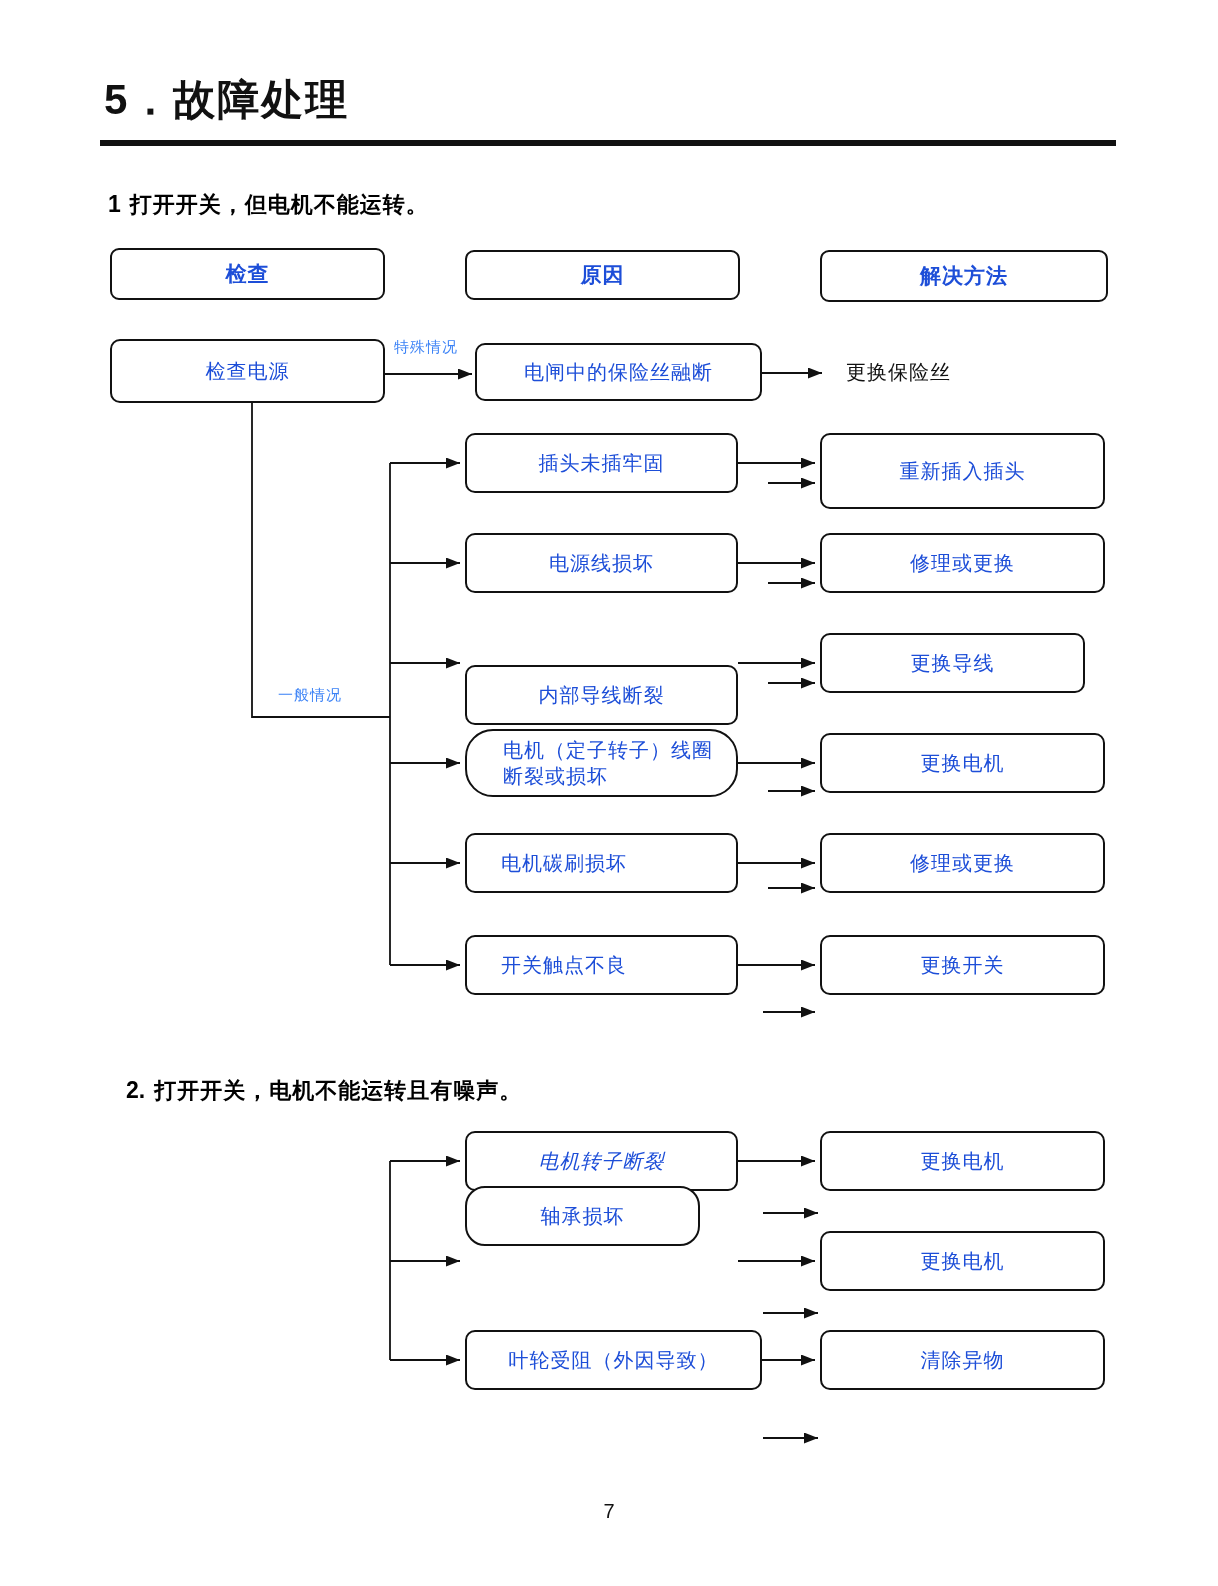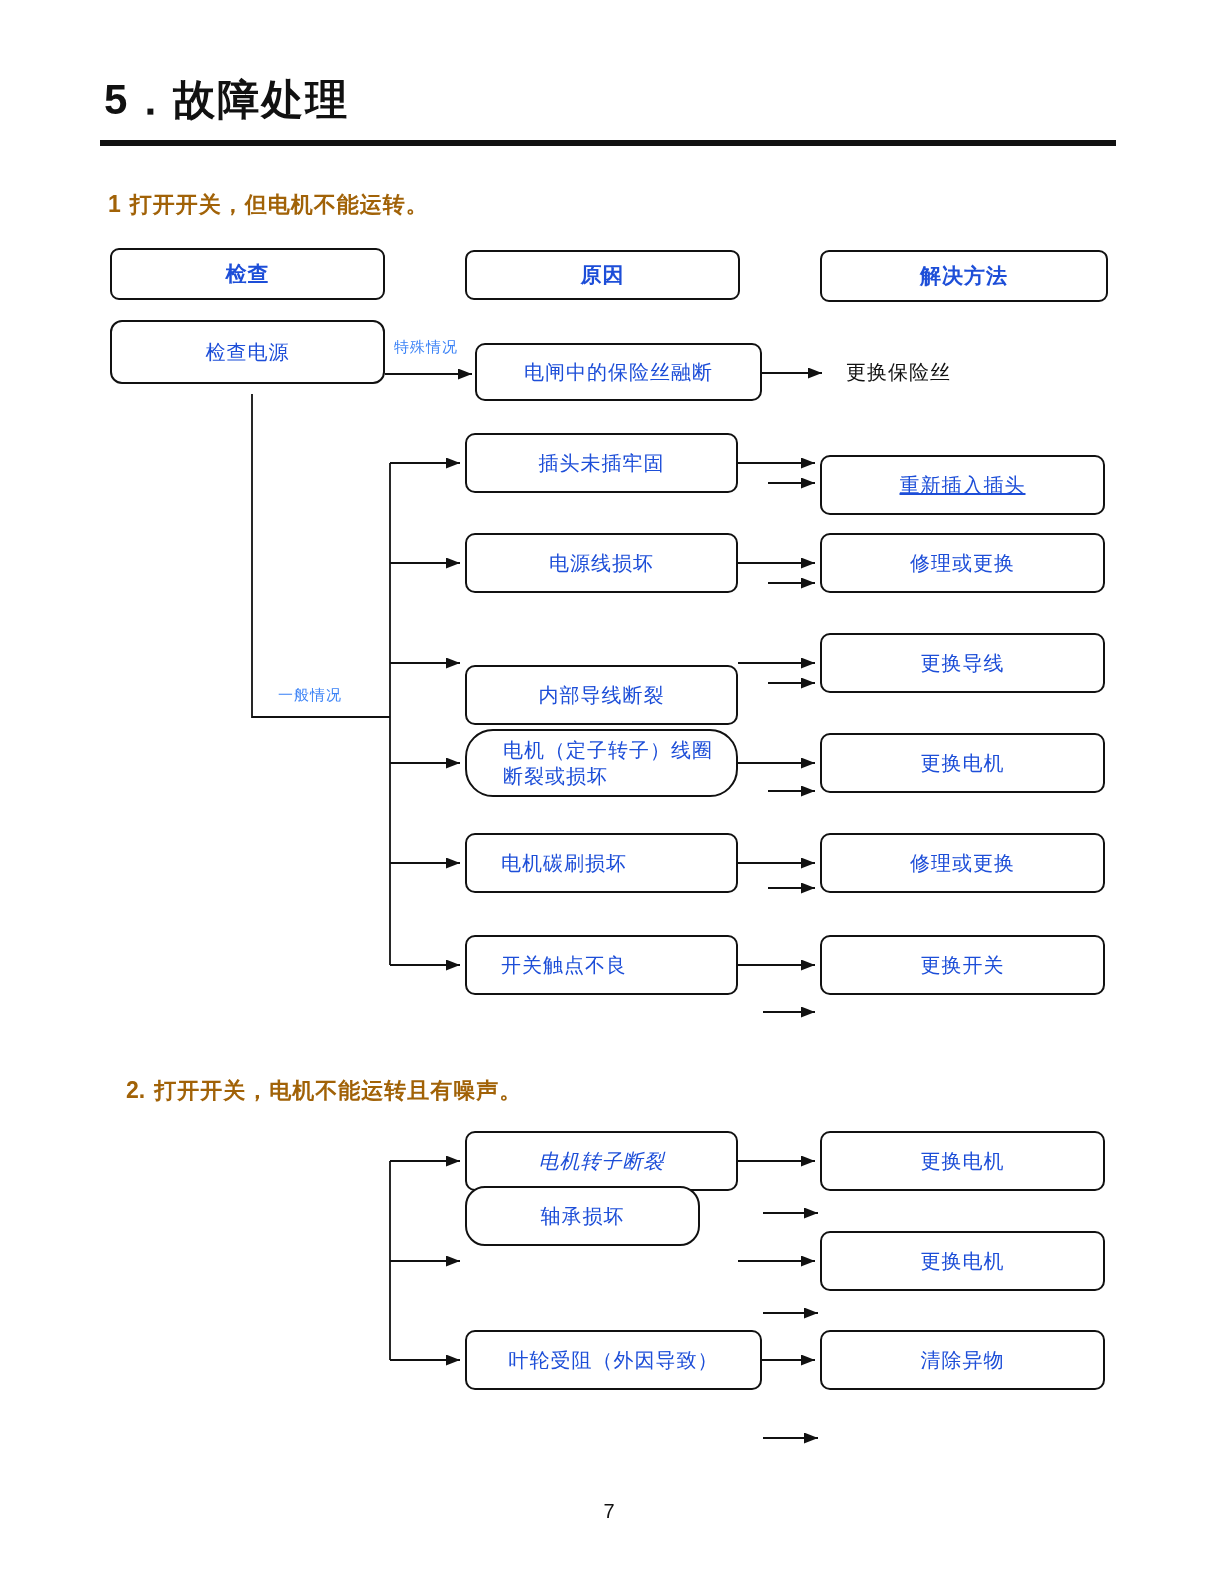--- a/index.html
+++ b/index.html
@@ -10,21 +10,21 @@
     overflow:hidden;
   }
   .doc-title {
     position:absolute; left:104px; top:72px;
     font-size:42px; font-weight:bold; letter-spacing:2px; color:#111;
   }
   .title-rule {
     position:absolute; left:100px; top:140px; width:1016px; height:6px;
     background:#111;
   }
-  .sec-head { position:absolute; font-size:22px; color:#a16207; white-space:nowrap; }
+  .sec-head { position:absolute; font-size:22px; color:#000000; white-space:nowrap; }
   .sec-head .num { font-weight:bold; margin-right:9px; font-size:23px; }
   .sec-head .txt { font-weight:600; letter-spacing:1px; }
   .box {
     position:absolute; box-sizing:border-box;
     border:2px solid #111; border-radius:10px; background:#fff;
     display:flex; align-items:center; justify-content:center;
     font-size:20px; line-height:1.3; color:#1d4ed8; letter-spacing:1px;
     text-align:center;
   }
   .hdr { border-width:2.5px; font-weight:bold; font-size:21px; border-radius:9px; }
@@ -97,38 +97,38 @@
   <div class="title-rule"></div>
 
   <div class="sec-head" style="left:108px; top:190px;">
     <span class="num">1</span><span class="txt">打开开关，但电机不能运转。</span>
   </div>
 
   <div class="box hdr" style="left:110px; top:248px; width:275px; height:52px;">检查</div>
   <div class="box hdr" style="left:465px; top:250px; width:275px; height:50px;">原因</div>
   <div class="box hdr" style="left:820px; top:250px; width:288px; height:52px;">解决方法</div>
 
-  <div class="box" style="left:110px; top:320px; width:275px; height:64px;border-radius:12px;">检查电源</div>
+  <div class="box" style="left:110px; top:339px; width:275px; height:64px;">检查电源</div>
 
   <div class="flow-label" style="left:394px; top:338px;">特殊情况</div>
   <div class="flow-label" style="left:278px; top:686px;">一般情况</div>
 
   <div class="box" style="left:475px; top:343px; width:287px; height:58px;">电闸中的保险丝融断</div>
   <div class="plain-solution" style="left:846px; top:343px; height:58px;">更换保险丝</div>
 
   <div class="box" style="left:465px; top:433px; width:273px; height:60px;">插头未插牢固</div>
   <div class="box" style="left:465px; top:533px; width:273px; height:60px;">电源线损坏</div>
   <div class="box" style="left:465px; top:633px; width:273px; height:60px;margin-top:32px;">内部导线断裂</div>
   <div class="box two-line" style="left:465px; top:729px; width:273px; height:68px;">电机（定子转子）线圈断裂或损坏</div>
   <div class="box left-pad" style="left:465px; top:833px; width:273px; height:60px;">电机碳刷损坏</div>
   <div class="box left-pad" style="left:465px; top:935px; width:273px; height:60px;">开关触点不良</div>
 
-  <div class="box" style="left:820px; top:455px; width:285px; height:60px;text-decoration:underline;">重新插入插头</div>
+  <div class="box" style="left:820px; top:433px; width:285px; height:76px;">重新插入插头</div>
   <div class="box" style="left:820px; top:533px; width:285px; height:60px;">修理或更换</div>
-  <div class="box" style="left:820px; top:633px; width:285px; height:60px;">更换导线</div>
+  <div class="box" style="left:820px; top:633px; width:265px; height:60px;">更换导线</div>
   <div class="box" style="left:820px; top:733px; width:285px; height:60px;">更换电机</div>
   <div class="box" style="left:820px; top:833px; width:285px; height:60px;">修理或更换</div>
   <div class="box" style="left:820px; top:935px; width:285px; height:60px;">更换开关</div>
 
   <div class="sec-head" style="left:126px; top:1076px;">
     <span class="num">2.</span><span class="txt">打开开关，电机不能运转且有噪声。</span>
   </div>
 
   <div class="box" style="left:465px; top:1131px; width:273px; height:60px;font-style:italic;">电机转子断裂</div>
   <div class="box" style="left:465px; top:1186px; width:235px; height:60px;border-radius:20px;">轴承损坏</div>

